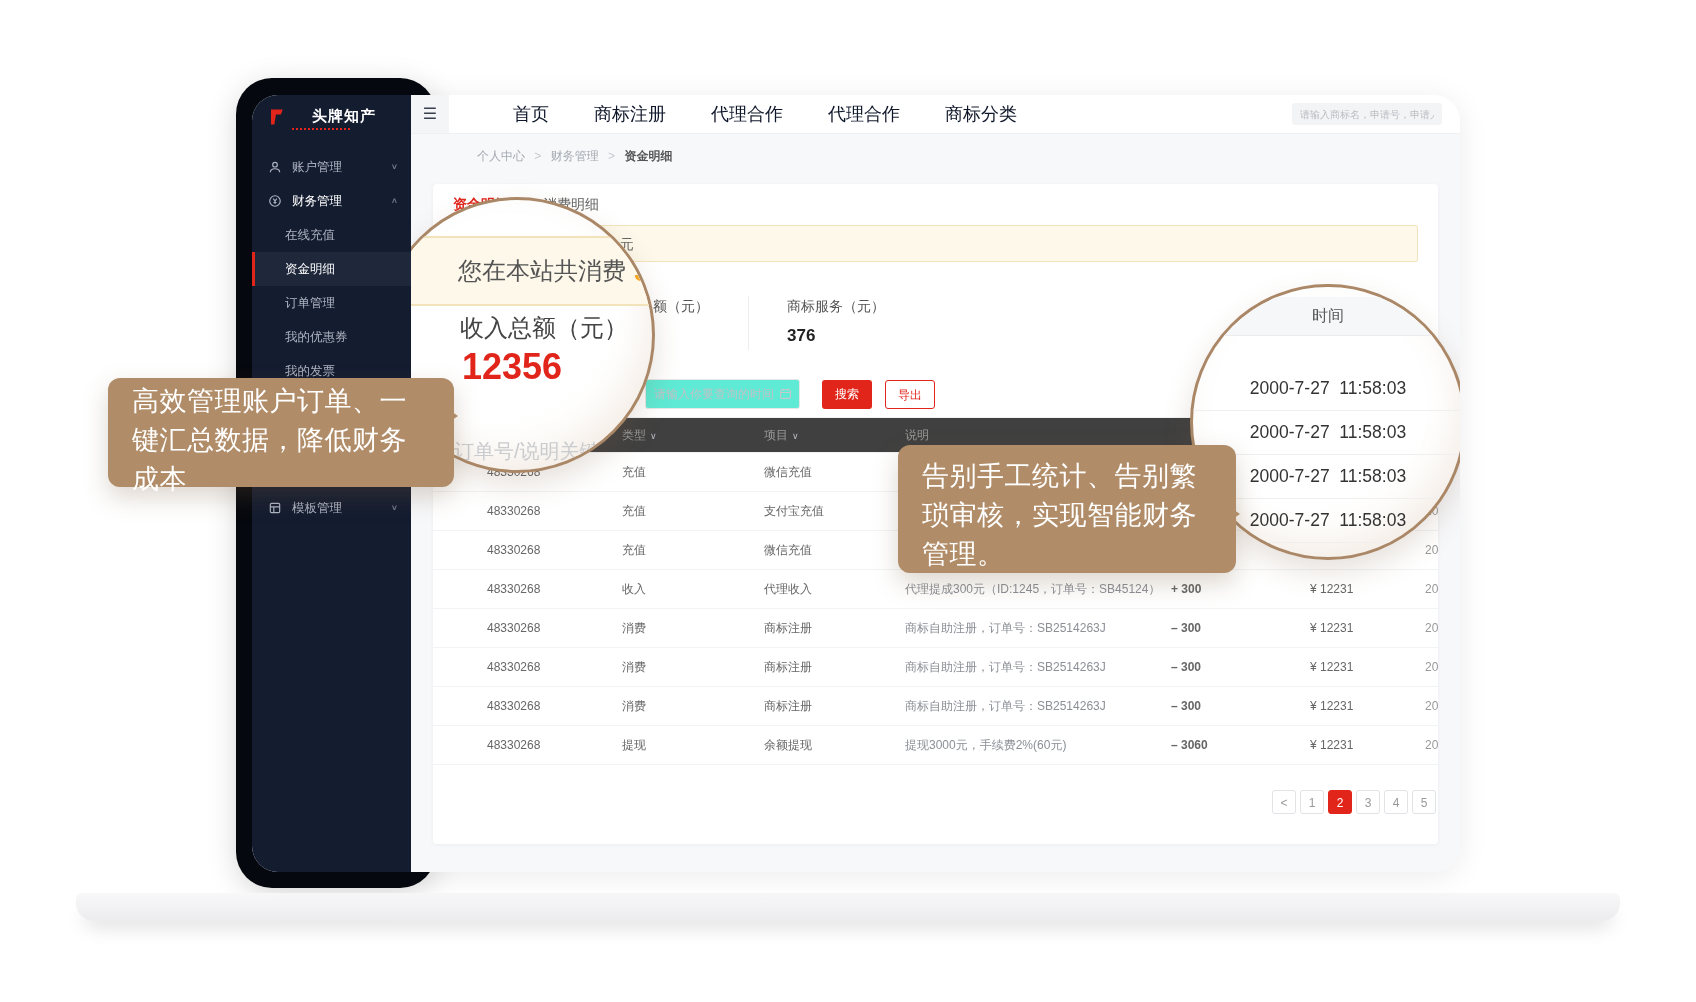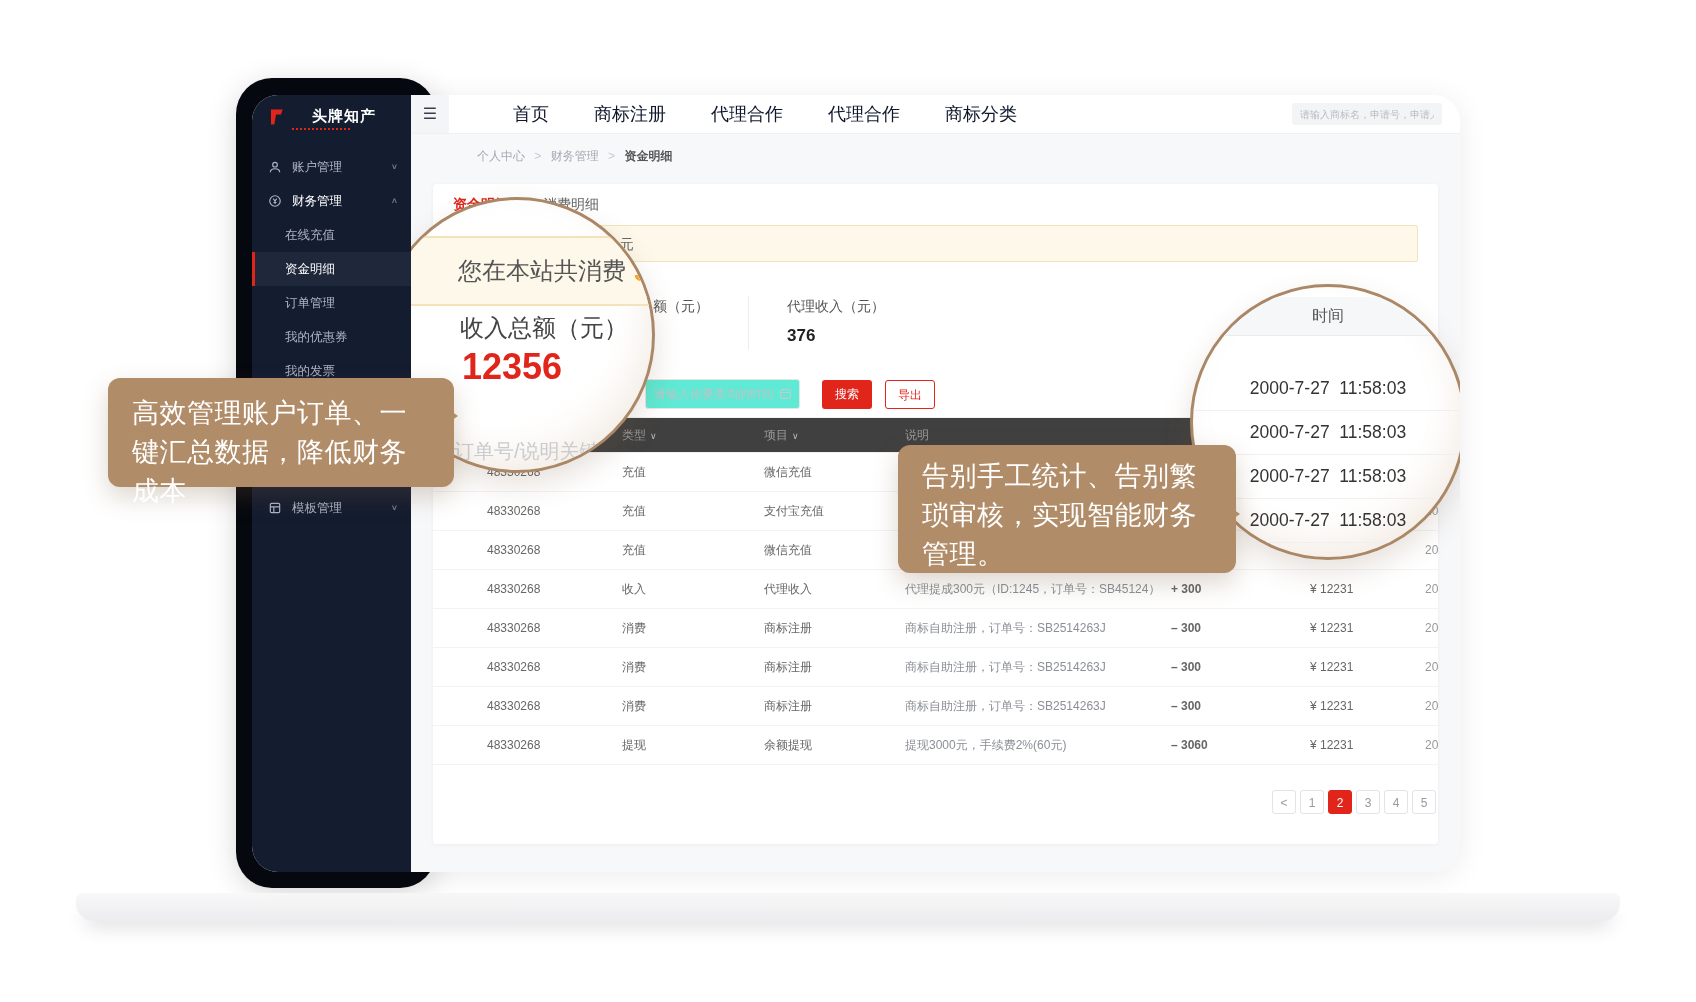--- a/index.html
+++ b/index.html
@@ -91,21 +91,21 @@
   .mag-notice b{color:#f5a623;font-size:29px;margin:0 8px;}
   .mag-stat-label{position:absolute;left:78px;top:112px;font-size:24px;color:#444;}
   .mag-stat-value{position:absolute;left:80px;top:146px;font-size:36px;font-weight:bold;color:#e1251b;}
   .mag-ghost{position:absolute;left:72px;top:238px;font-size:20px;color:#c9cbce;white-space:nowrap;}
   .mag-thead{position:absolute;left:0;top:10px;width:100%;height:38px;background:#f6f7f8;
              border-bottom:1px solid #ececec;text-align:center;line-height:38px;font-size:16px;color:#555;}
   .mag-trow{position:absolute;left:0;width:100%;height:44px;line-height:44px;text-align:center;
             font-size:17.5px;color:#333;border-bottom:1px solid #efefef;white-space:pre;}
   
   .callout{position:absolute;background:#b08c68;border-radius:12px;color:#fff;z-index:30;
-           padding:16px 24px;box-sizing:border-box;box-shadow:0 10px 24px rgba(120,90,60,.25);}
+           padding:4px 24px;box-sizing:border-box;box-shadow:0 10px 24px rgba(120,90,60,.25);}
   .callout .txt{font-size:27px;line-height:39px;letter-spacing:.5px;}
   .callout.cl-left{left:108px;top:378px;width:346px;height:109px;}
   .callout.cl-left::after{content:"";position:absolute;right:-18px;top:24px;border:14px solid transparent;
            border-left:20px solid #b08c68;}
   .callout.cl-right{left:898px;top:445px;width:338px;height:128px;padding-top:12px;}
   .callout.cl-right::after{content:"";position:absolute;right:-17px;top:56px;border:13px solid transparent;
            border-left:19px solid #b08c68;}
   svg{display:block;}
 </style>
 </head>
@@ -212,21 +212,21 @@
           <div class="sl">收入总额（元）</div>
           <div class="sv red">12356</div>
         </div>
         <div class="vdiv" style="left:160px;"></div>
         <div class="stat" style="left:178px;">
           <div class="sl">支出总额（元）</div>
           <div class="sv"></div>
         </div>
         <div class="vdiv" style="left:315px;"></div>
         <div class="stat" style="left:354px;">
-          <div class="sl">代理收入（元）</div>
+          <div class="sl">商标服务（元）</div>
           <div class="sv">376</div>
         </div>
       </div>
 
       <div class="filters">
         <input class="f-in" style="left: 20px; width: 180px;" placeholder="订单号/说明关键字">
         <input class="f-in" style="left: 212px; width: 155px;" placeholder="请输入你要查询的时间">
         <span class="cal" style="left:346px;">
           <svg width="13" height="13" viewBox="0 0 24 24" fill="none" stroke="#c6c9cd" stroke-width="2">
               <rect x="3" y="5" width="18" height="16" rx="2"></rect>

